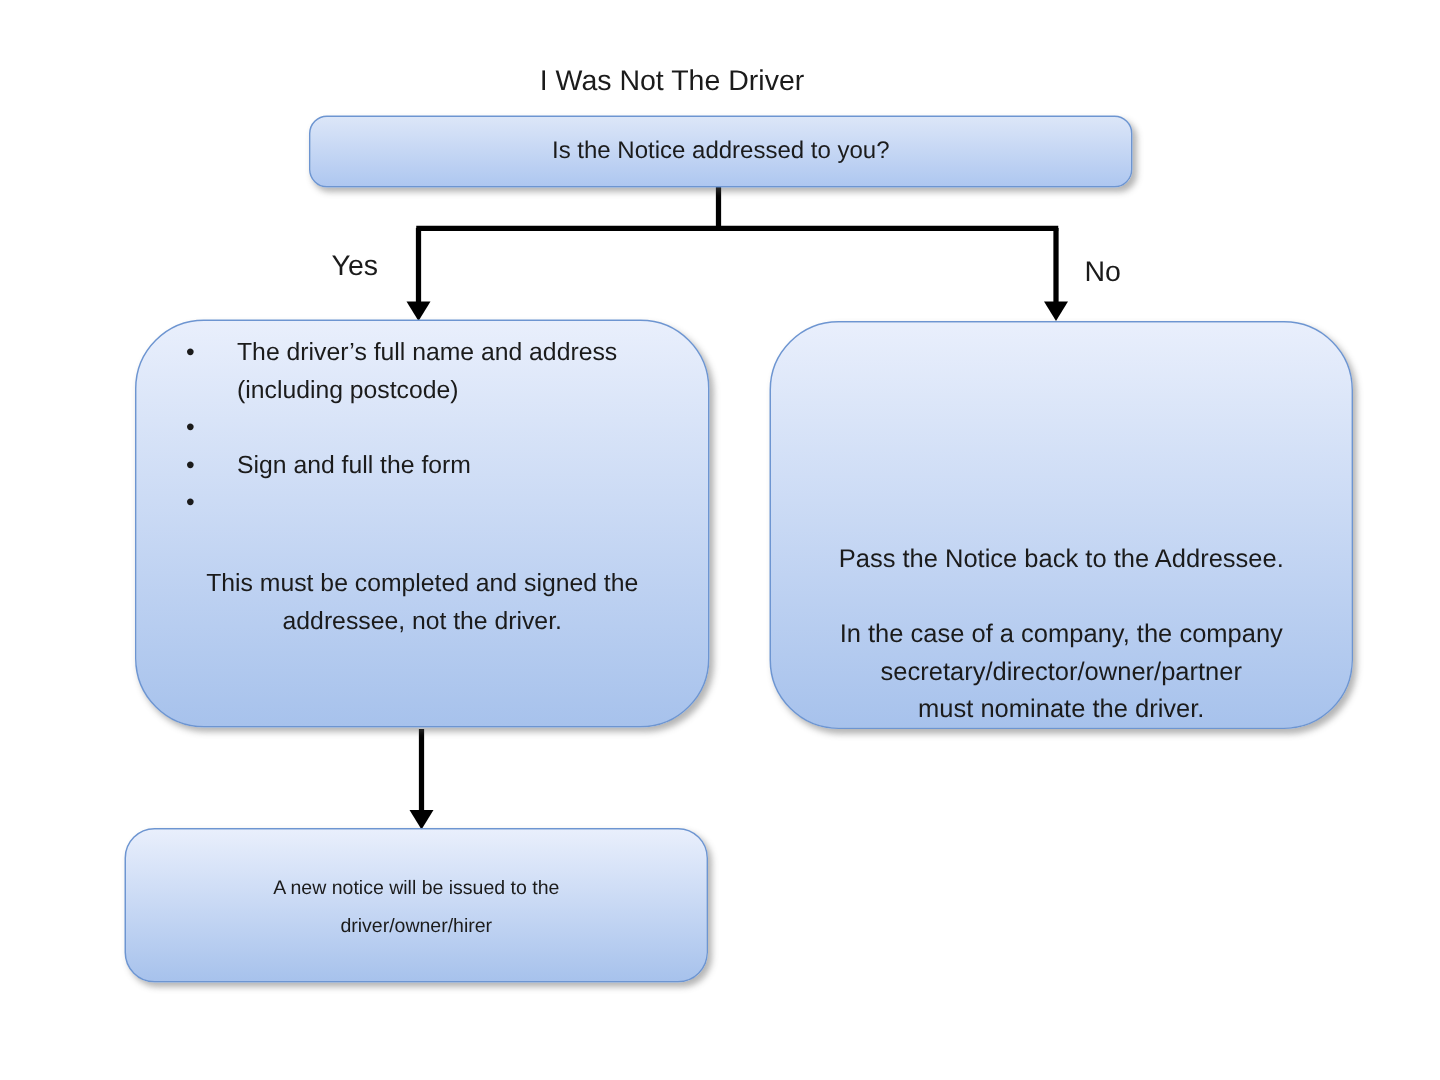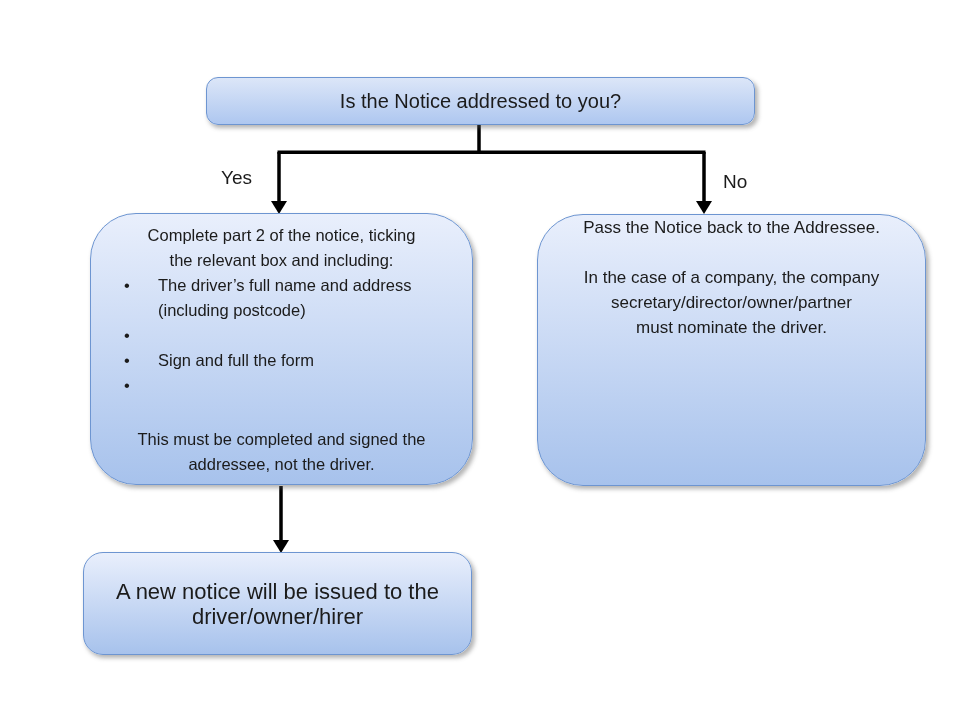--- a/index.html
+++ b/index.html
@@ -26,72 +26,71 @@
   .box{
     position:absolute;box-sizing:border-box;
     background:linear-gradient(to bottom,var(--box-fill-top),var(--box-fill-bottom));
     border:1.5px solid var(--box-border);
     box-shadow:2.5px 3px 4px rgba(90,90,90,0.45);
   }
   .decision{
     left:206px;top:77px;width:549px;height:48px;border-radius:12px;
     background:linear-gradient(to bottom,var(--decision-fill-top),var(--decision-fill-bottom));
     display:flex;align-items:center;justify-content:center;
-    font-size:20px;
+    font-size:16px;
   }
   .branch-label{position:absolute;font-size:19px;}
   .branch-label.yes{left:221px;top:167px;}
   .branch-label.no{left:723px;top:171px;}
   .big{width:383px;height:272px;border-radius:46px;font-size:16.5px;line-height:25px;}
   .yes-box{left:90px;top:213px;padding:9px 10px 0 10px;}
   .yes-box .intro{text-align:center;}
   .yes-box .bullets{margin-left:23px;}
   .bullet-item{display:flex;}
   .bullet-item .marker{width:34px;flex:0 0 34px;}
   .bullet-item .btext{flex:1;}
   .yes-box .footer{text-align:center;margin-top:29px;}
   .no-box{
     left:513px;top:214px;width:389px;
-    display:flex;flex-direction:column;align-items:center;justify-content:flex-start;
-    text-align:center;font-size:17px;margin-left:24px;
+    display:flex;flex-direction:column;align-items:center;justify-content:flex-end;
+    text-align:center;font-size:17px;
   }
   .no-box .para + .para{margin-top:25px;}
   .result{
     left:83px;top:552px;width:389px;height:103px;border-radius:20px;
     display:flex;align-items:center;justify-content:center;
-    text-align:center;font-size:22px;line-height:25px;
+    text-align:center;font-size:13px;line-height:25px;
   }
 </style>
 </head>
 <body>
 
 <div class="slide">
 
+  <div class="title">I Was Not The Driver</div>
 
   <svg class="connectors" width="960" height="720" viewBox="0 0 960 720" aria-hidden="true">
     <path class="line" d="M479 124 L479 154"></path>
     <path class="line" d="M277.5 152.25 L705.5 152.25"></path>
     <path class="line" d="M279 152 L279 202"></path>
     <path class="line" d="M704 152 L704 202"></path>
     <path class="line" d="M281 486 L281 541"></path>
     <path class="head" d="M271 201 L287 201 L279 214 Z"></path>
     <path class="head" d="M696 201 L712 201 L704 214 Z"></path>
     <path class="head" d="M273 540 L289 540 L281 553 Z"></path>
   </svg>
 
   <div class="box decision">
     <span>Is the Notice addressed to you?</span>
   </div>
 
   <div class="branch-label yes">Yes</div>
   <div class="branch-label no">No</div>
 
   <div class="box big yes-box">
-    <div class="intro preline">Complete part 2 of the notice, ticking
-the relevant box and including:</div>
     <div class="bullets">
       <div class="bullet-item">
         <span class="marker">•</span>
         <span class="btext preline">The driver’s full name and address
 (including postcode)</span>
       </div>
       <div class="bullet-item">
         <span class="marker">•</span>
       </div>
       <div class="bullet-item">

